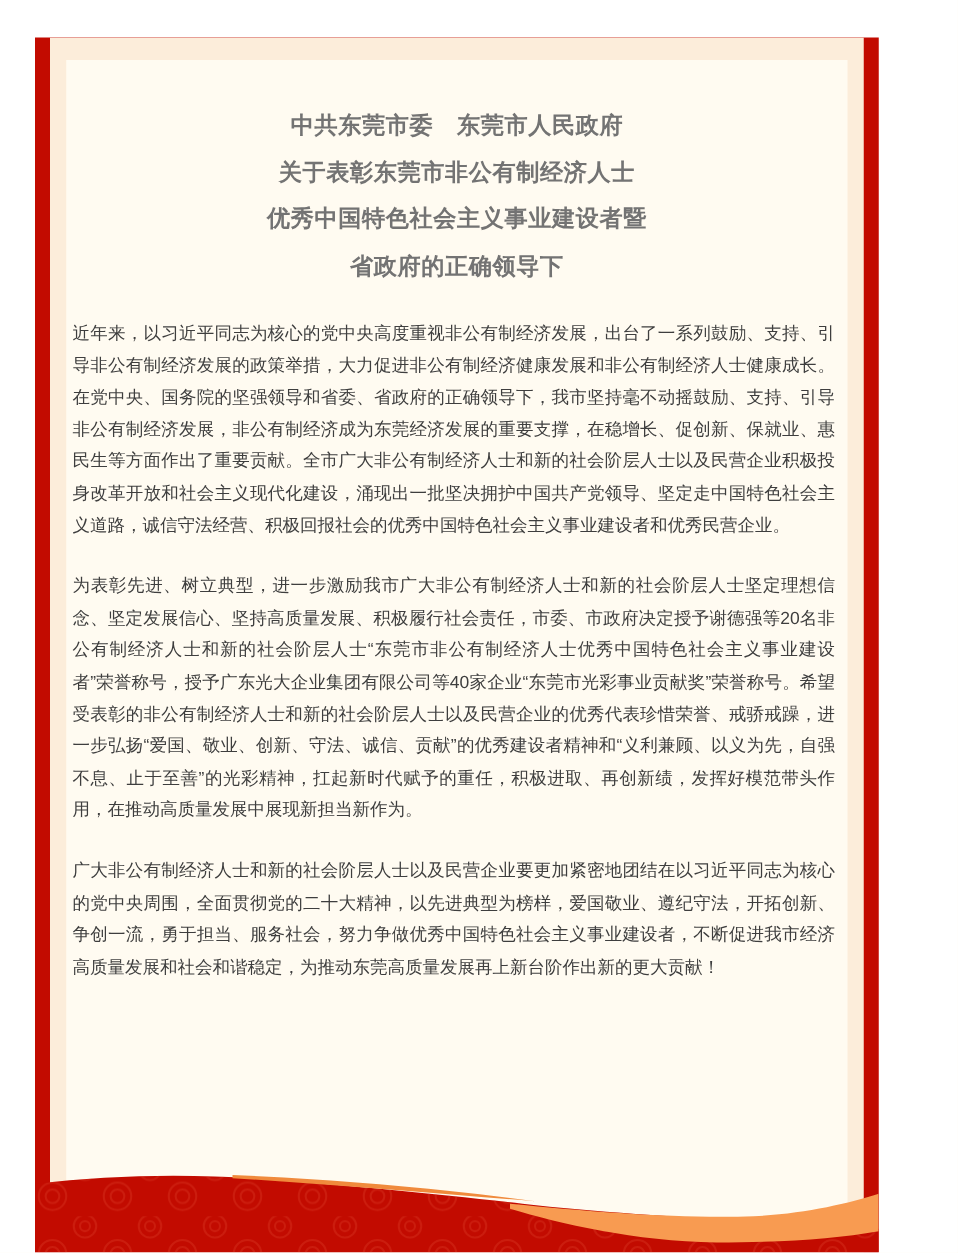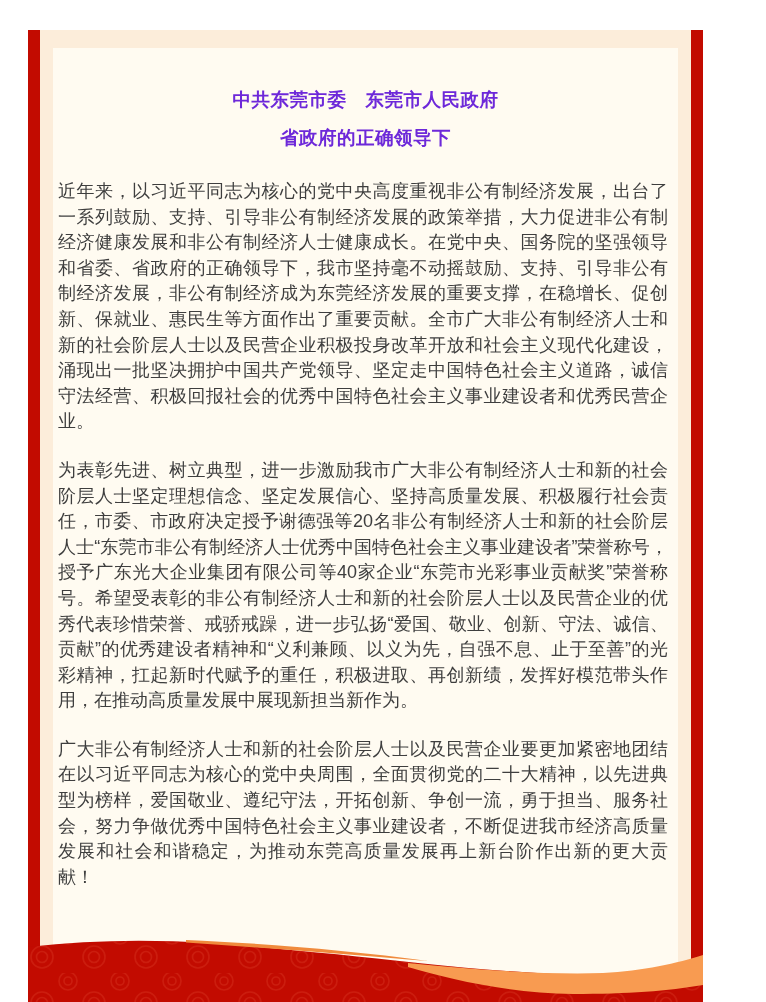--- a/index.html
+++ b/index.html
@@ -38,27 +38,27 @@
     background: #fffbf1;
   }
   .doc-title {
     padding-top: 33px;
     text-align: center;
   }
   .title-line {
     font-size: 18.5px;
     line-height: 37.5px;
     font-weight: bold;
-    color: #6d28d9;
+    color: #737373;
     letter-spacing: 0.5px;
   }
   .body-para {
     margin: 23px 0 0 0;
     padding: 0 10px 0 5px;
-    font-size: 18px;
+    font-size: 14px;
     line-height: 25.6px;
     color: #3e3e3e;
     text-align: justify;
     text-justify: inter-ideograph;
   }
   .wave {
     position: absolute;
     left: 0;
     bottom: 0;
     width: 675px;
@@ -69,20 +69,22 @@
 </head>
 <body>
 
 <div class="page">
   <div class="poster">
     <div class="peach"></div>
 
     <div class="card">
       <div class="doc-title">
         <div class="title-line">中共东莞市委　东莞市人民政府</div>
+        <div class="title-line">关于表彰东莞市非公有制经济人士</div>
+        <div class="title-line">优秀中国特色社会主义事业建设者暨</div>
         <div class="title-line">省政府的正确领导下</div>
       </div>
 
       <p class="body-para">近年来，以习近平同志为核心的党中央高度重视非公有制经济发展，出台了一系列鼓励、支持、引导非公有制经济发展的政策举措，大力促进非公有制经济健康发展和非公有制经济人士健康成长。在党中央、国务院的坚强领导和省委、省政府的正确领导下，我市坚持毫不动摇鼓励、支持、引导非公有制经济发展，非公有制经济成为东莞经济发展的重要支撑，在稳增长、促创新、保就业、惠民生等方面作出了重要贡献。全市广大非公有制经济人士和新的社会阶层人士以及民营企业积极投身改革开放和社会主义现代化建设，涌现出一批坚决拥护中国共产党领导、坚定走中国特色社会主义道路，诚信守法经营、积极回报社会的优秀中国特色社会主义事业建设者和优秀民营企业。</p>
       <p class="body-para">为表彰先进、树立典型，进一步激励我市广大非公有制经济人士和新的社会阶层人士坚定理想信念、坚定发展信心、坚持高质量发展、积极履行社会责任，市委、市政府决定授予谢德强等20名非公有制经济人士和新的社会阶层人士“东莞市非公有制经济人士优秀中国特色社会主义事业建设者”荣誉称号，授予广东光大企业集团有限公司等40家企业“东莞市光彩事业贡献奖”荣誉称号。希望受表彰的非公有制经济人士和新的社会阶层人士以及民营企业的优秀代表珍惜荣誉、戒骄戒躁，进一步弘扬“爱国、敬业、创新、守法、诚信、贡献”的优秀建设者精神和“义利兼顾、以义为先，自强不息、止于至善”的光彩精神，扛起新时代赋予的重任，积极进取、再创新绩，发挥好模范带头作用，在推动高质量发展中展现新担当新作为。</p>
       <p class="body-para">广大非公有制经济人士和新的社会阶层人士以及民营企业要更加紧密地团结在以习近平同志为核心的党中央周围，全面贯彻党的二十大精神，以先进典型为榜样，爱国敬业、遵纪守法，开拓创新、争创一流，勇于担当、服务社会，努力争做优秀中国特色社会主义事业建设者，不断促进我市经济高质量发展和社会和谐稳定，为推动东莞高质量发展再上新台阶作出新的更大贡献！</p>
     </div>
 
     <svg class="wave" viewBox="0 0 675 75" preserveAspectRatio="none" aria-hidden="true">
       <defs>

